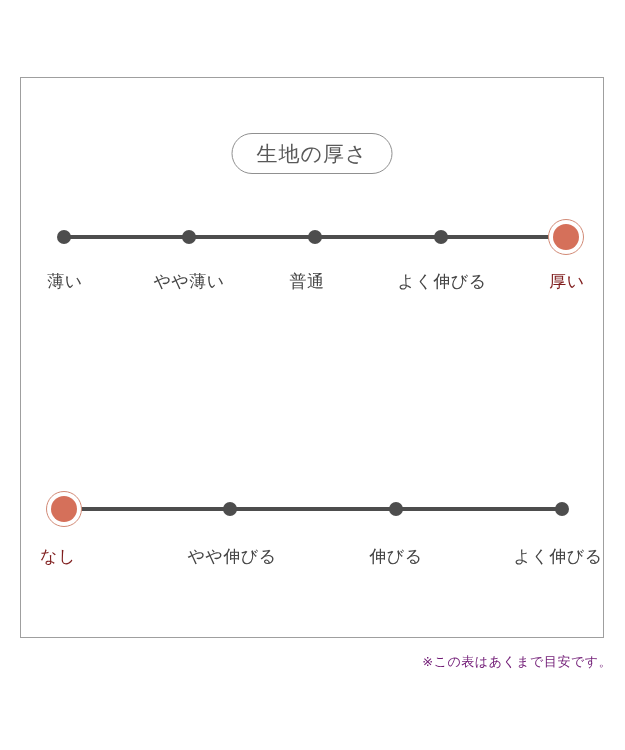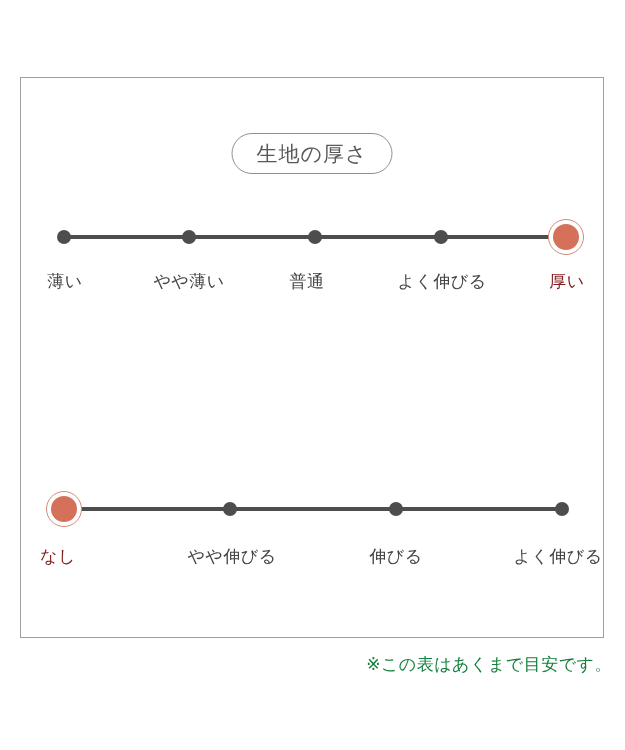--- a/index.html
+++ b/index.html
@@ -81,22 +81,22 @@
     letter-spacing: 0.5px;
   }
   .lbl.strong {
     font-weight: normal;
     color: #7f1d1d;
   }
   .note {
     position: absolute;
     right: 13px;
     top: 653px;
-    font-size: 17px;
-    color: #15803d;
+    font-size: 13px;
+    color: #701a75;
     letter-spacing: 0.5px;
     white-space: nowrap;
   }
 </style>
 </head>
 <body>
 
 <div class="page">
   <div class="guide-box">
 

